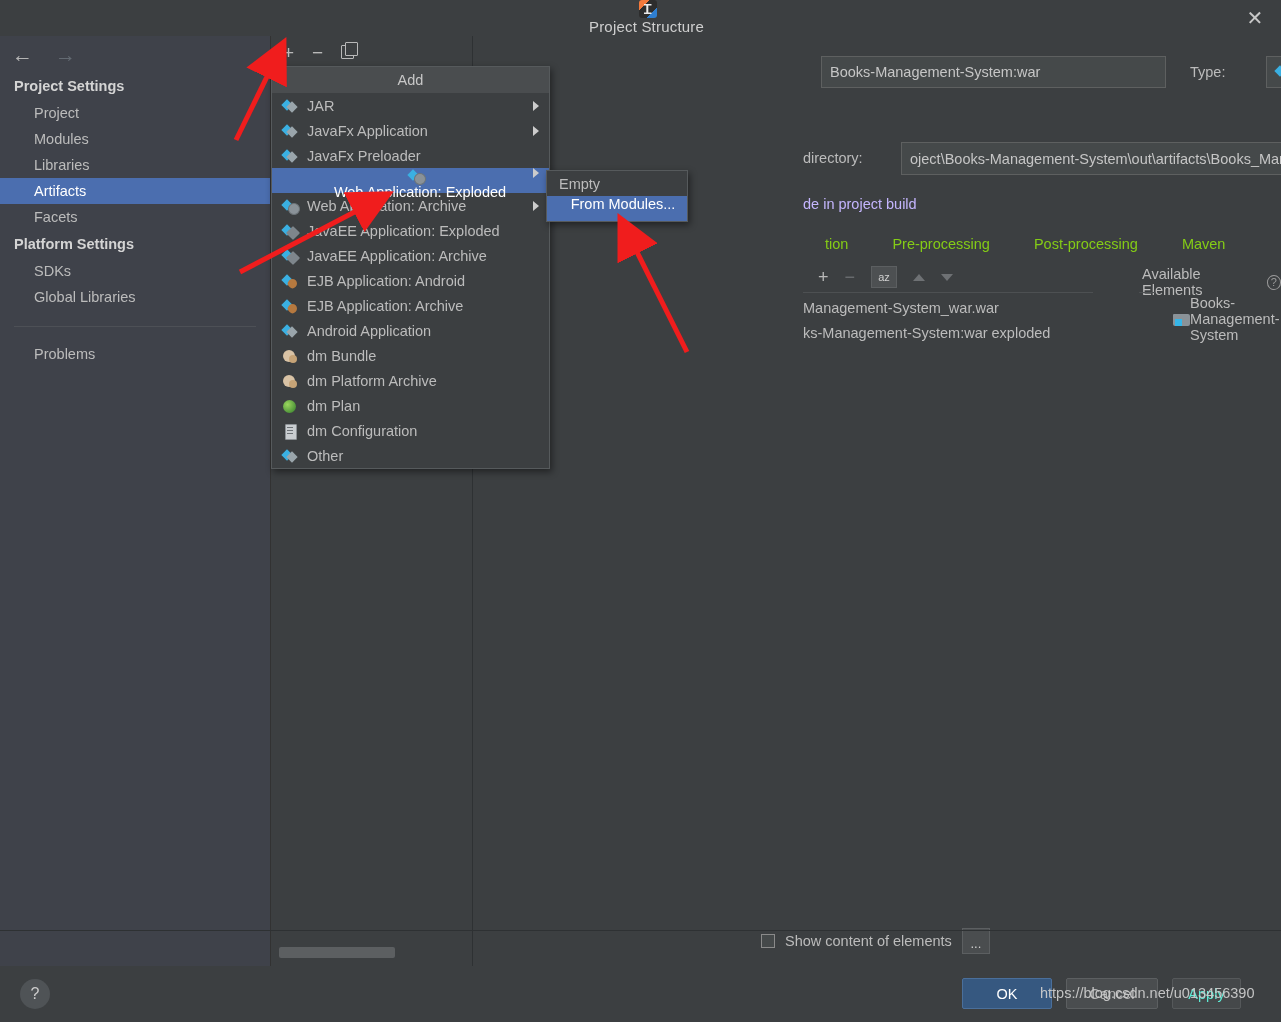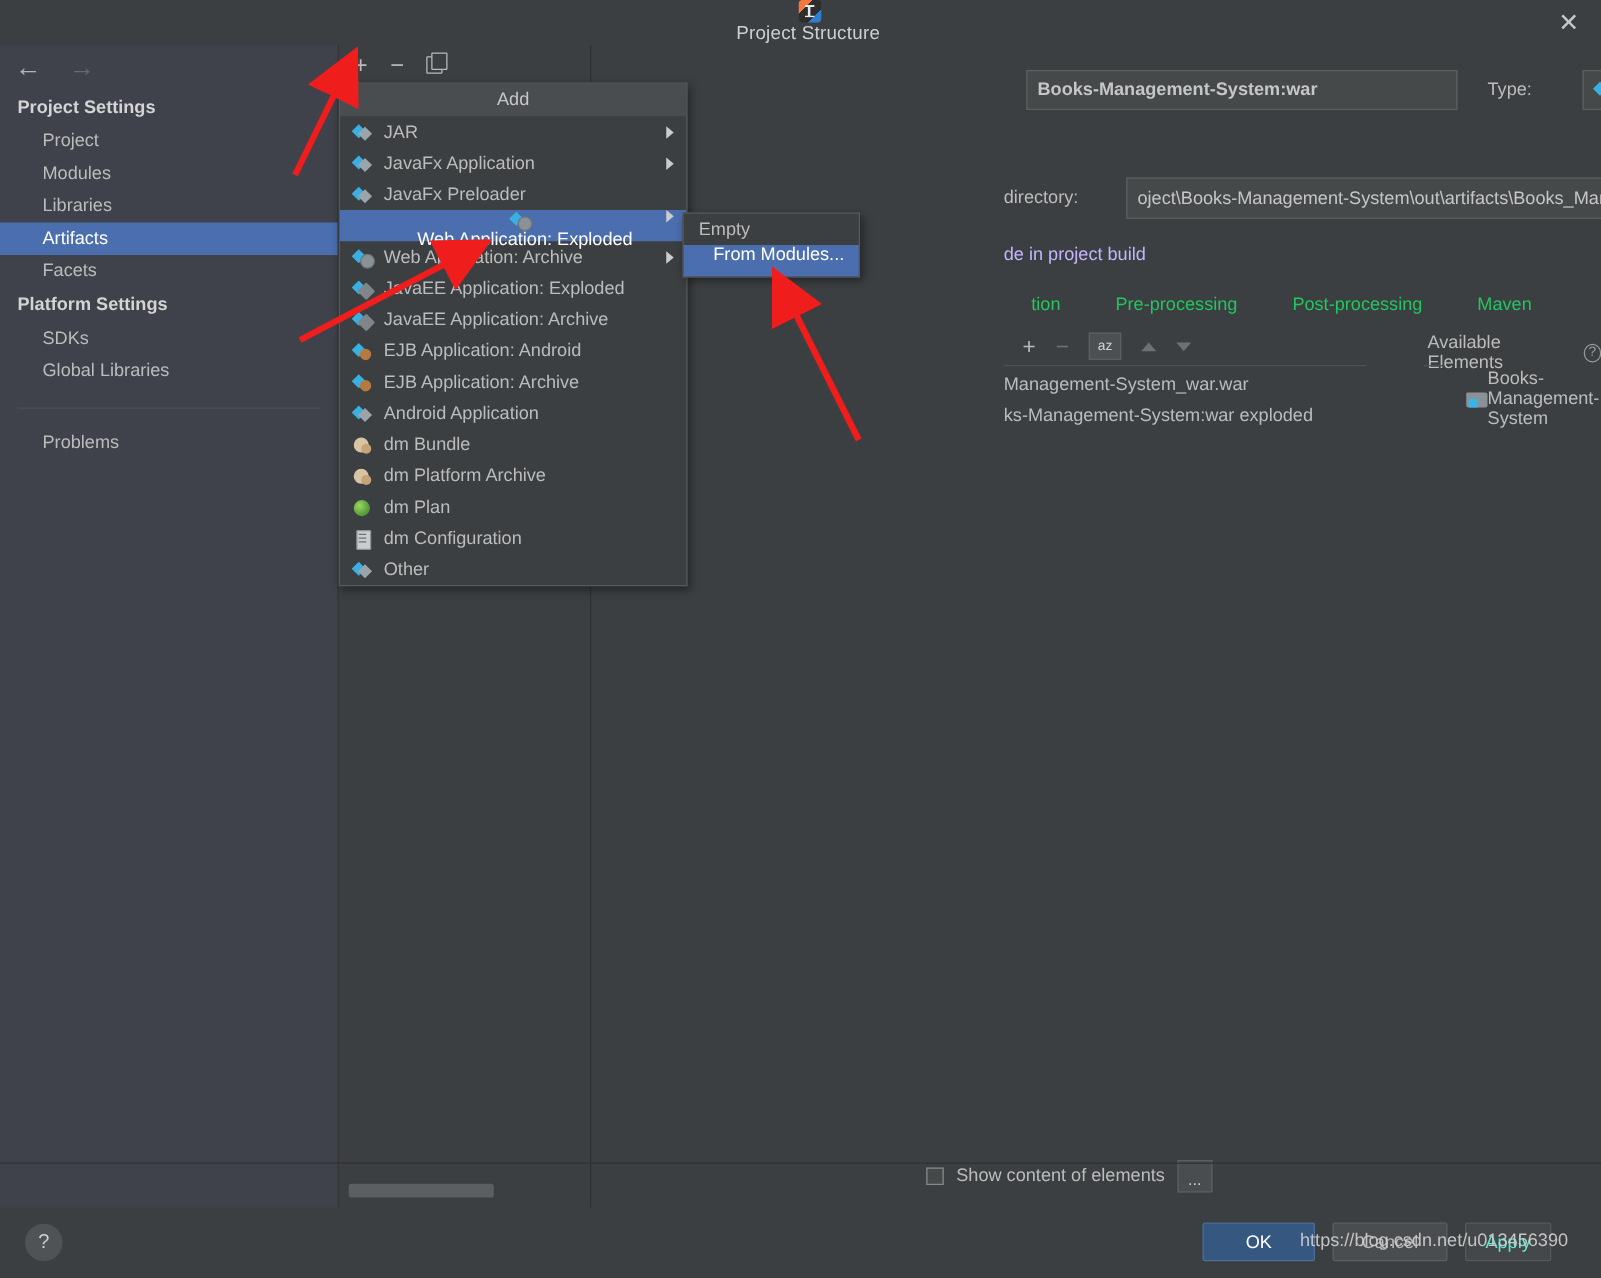--- a/index.html
+++ b/index.html
@@ -81,41 +81,41 @@
     position: absolute; left: 8px; bottom: 8px; width: 116px; height: 11px;
     background: #5c5f61; border-radius: 2px; cursor: pointer;
   }
 
   
   #editor { position: absolute; left: 202px; top: 0; width: 808px; height: 930px; }
 
   #name-field {
     position: absolute; left: 348px; top: 20px; width: 345px; height: 32px;
     background: #45494a; border: 1px solid #5e6060; color: #c6c6c6;
-    font-size: 14.5px; padding: 0 8px; display: flex; align-items: center; font-weight: bold;
+    font-size: 14.5px; padding: 0 8px; display: flex; align-items: center;
   }
   #type-label { position: absolute; left: 717px; top: 20px; height: 32px; display:flex; align-items:center; font-size: 14.5px; color: #bcbcbc; }
   #type-select {
     position: absolute; left: 793px; top: 20px; width: 266px; height: 32px;
     background: #45494a; border: 1px solid #5e6060; display: flex; align-items: center;
     padding: 0 8px; cursor: pointer;
   }
 
   #outdir-label { position: absolute; left: 330px; top: 114px; font-size: 14.5px; color: #bcbcbc; }
   #outdir-field {
     position: absolute; left: 428px; top: 106px; width: 634px; height: 33px;
     background: #45494a; border: 1px solid #5e6060; display: flex; align-items: center;
     padding: 0 6px 0 8px;
   }
   #outdir-field .val { font-size: 14.5px; color: #c6c6c6; flex: 1; white-space: nowrap; overflow: hidden; }
 
   #incl-text { position: absolute; left: 330px; top: 160px; font-size: 14.5px; color: #c4b5fd; white-space: nowrap; }
 
   #tabs { position: absolute; left: 330px; top: 196px; display: flex; gap: 0; }
-  .tab { font-size: 14.5px; color: #22c55e; padding: 4px 22px; cursor: pointer; white-space: nowrap; }
+  .tab { font-size: 14.5px; color: #84cc16; padding: 4px 22px; cursor: pointer; white-space: nowrap; }
 
   #layout-toolbar { position: absolute; left: 345px; top: 230px; display: flex; align-items: center; gap: 16px; }
   .lt-ico { font-size: 18px; color: #b9b9b9; cursor: pointer; line-height: 1; }
   .lt-ico.dim { color: #6e7174; cursor: default; }
   #sort-ico {
     width: 26px; height: 22px; background: #4d5052; border: 1px solid #5c5f61;
     display: flex; align-items: center; justify-content: center;
     font-size: 11px; color: #d0d0d0; cursor: pointer; font-family: "Liberation Sans", sans-serif;
   }
   .tri { width: 0; height: 0; border-left: 6px solid transparent; border-right: 6px solid transparent; cursor: pointer; }
@@ -132,21 +132,21 @@
     display: flex; align-items: center; justify-content: center;
     font-size: 11px; color: #9a9a9a; cursor: pointer;
   }
   #avail-sep { position: absolute; left: 666px; top: 256px; width: 16px; height: 1px; background: #4d5052; }
   #avail-item { position: absolute; left: 700px; top: 259px; display: flex; align-items: center; gap: 8px; font-size: 14.5px; color: #bcbcbc; }
   .mod-ico { width: 17px; height: 14px; position: relative; }
   .mod-ico::before{ content:""; position:absolute; left:0; top:2px; width:17px; height:12px; background:#8a9298; border-radius:1px 2px 2px 2px;}
   .mod-ico::after{ content:""; position:absolute; right:0px; bottom:0px; width:7px; height:7px; background:#36b5e8;}
 
   
-  #show-content { position: absolute; left: 268px; top: 892px; display: flex; align-items: center; gap: 10px; }
+  #show-content { position: absolute; left: 288px; top: 892px; display: flex; align-items: center; gap: 10px; }
   #show-cb { width: 14px; height: 14px; border: 1.4px solid #8a8a8a; background: #45494a; cursor: pointer; }
   #show-label { font-size: 14.5px; color: #bcbcbc; }
   #ellipsis-btn {
     width: 28px; height: 26px; background: #4a4d4f; border: 1px solid #5c5f61;
     display: flex; align-items: flex-end; justify-content: center;
     font-size: 13px; color: #cfcfcf; cursor: pointer; padding-bottom: 2px;
   }
   #editor-bottom-sep { position: absolute; left: 0; top: 930px; width: 1281px; height: 1px; background: #2e3133; }
 
   

